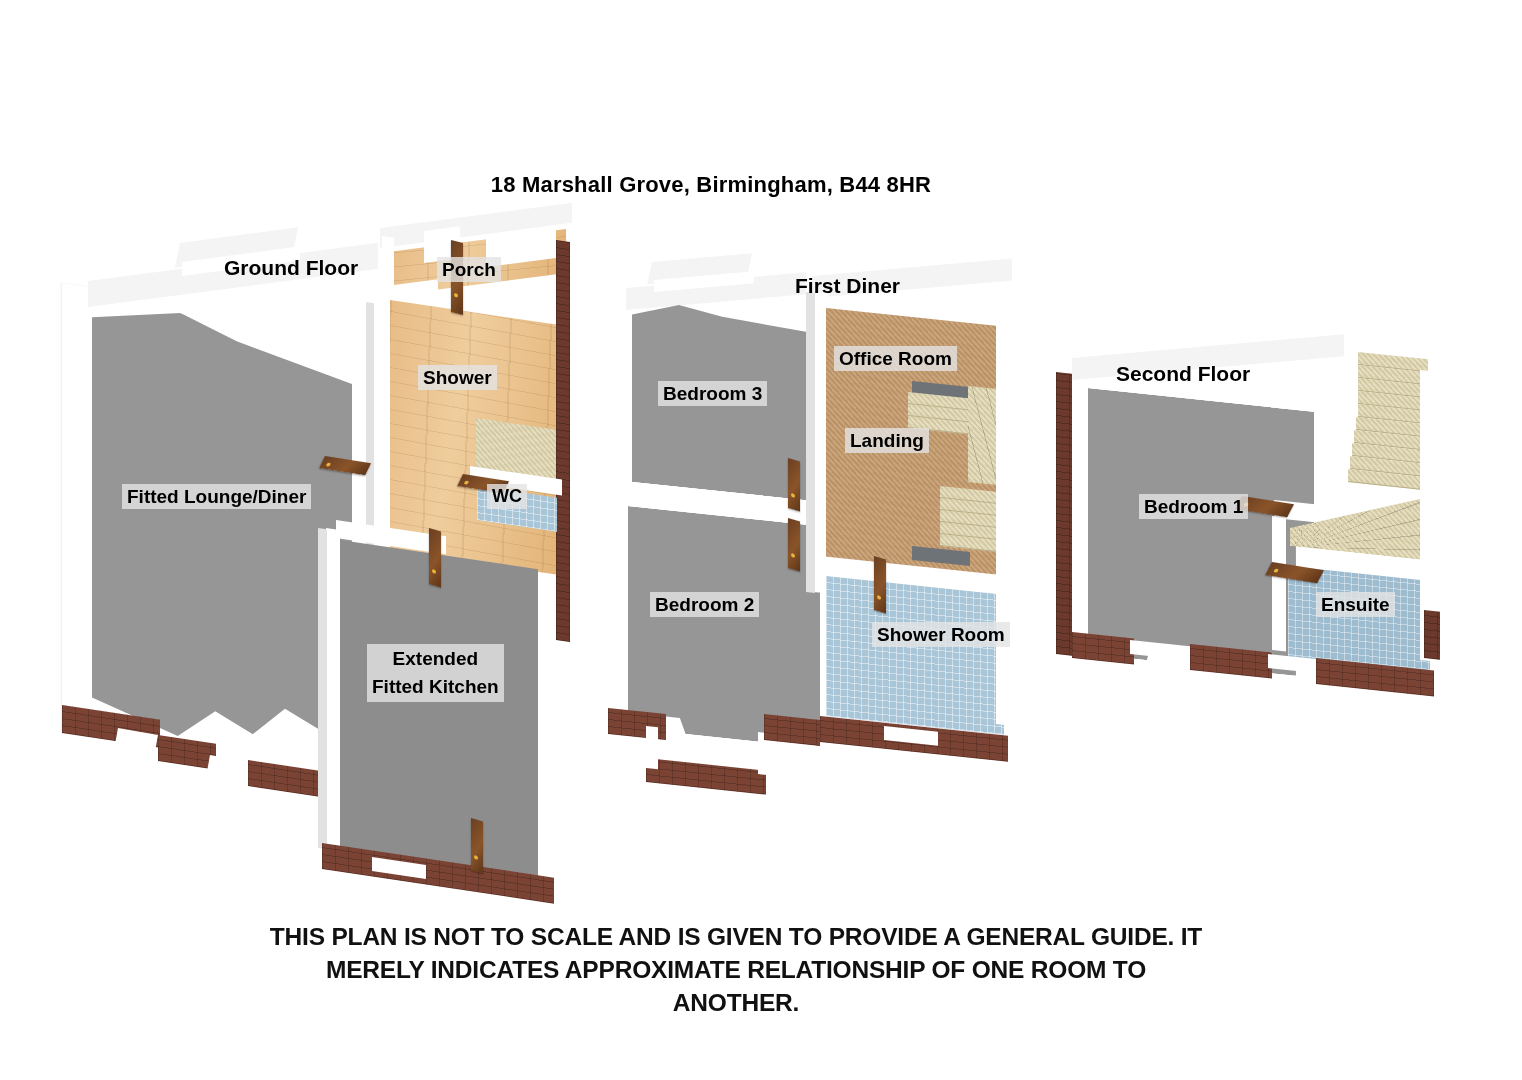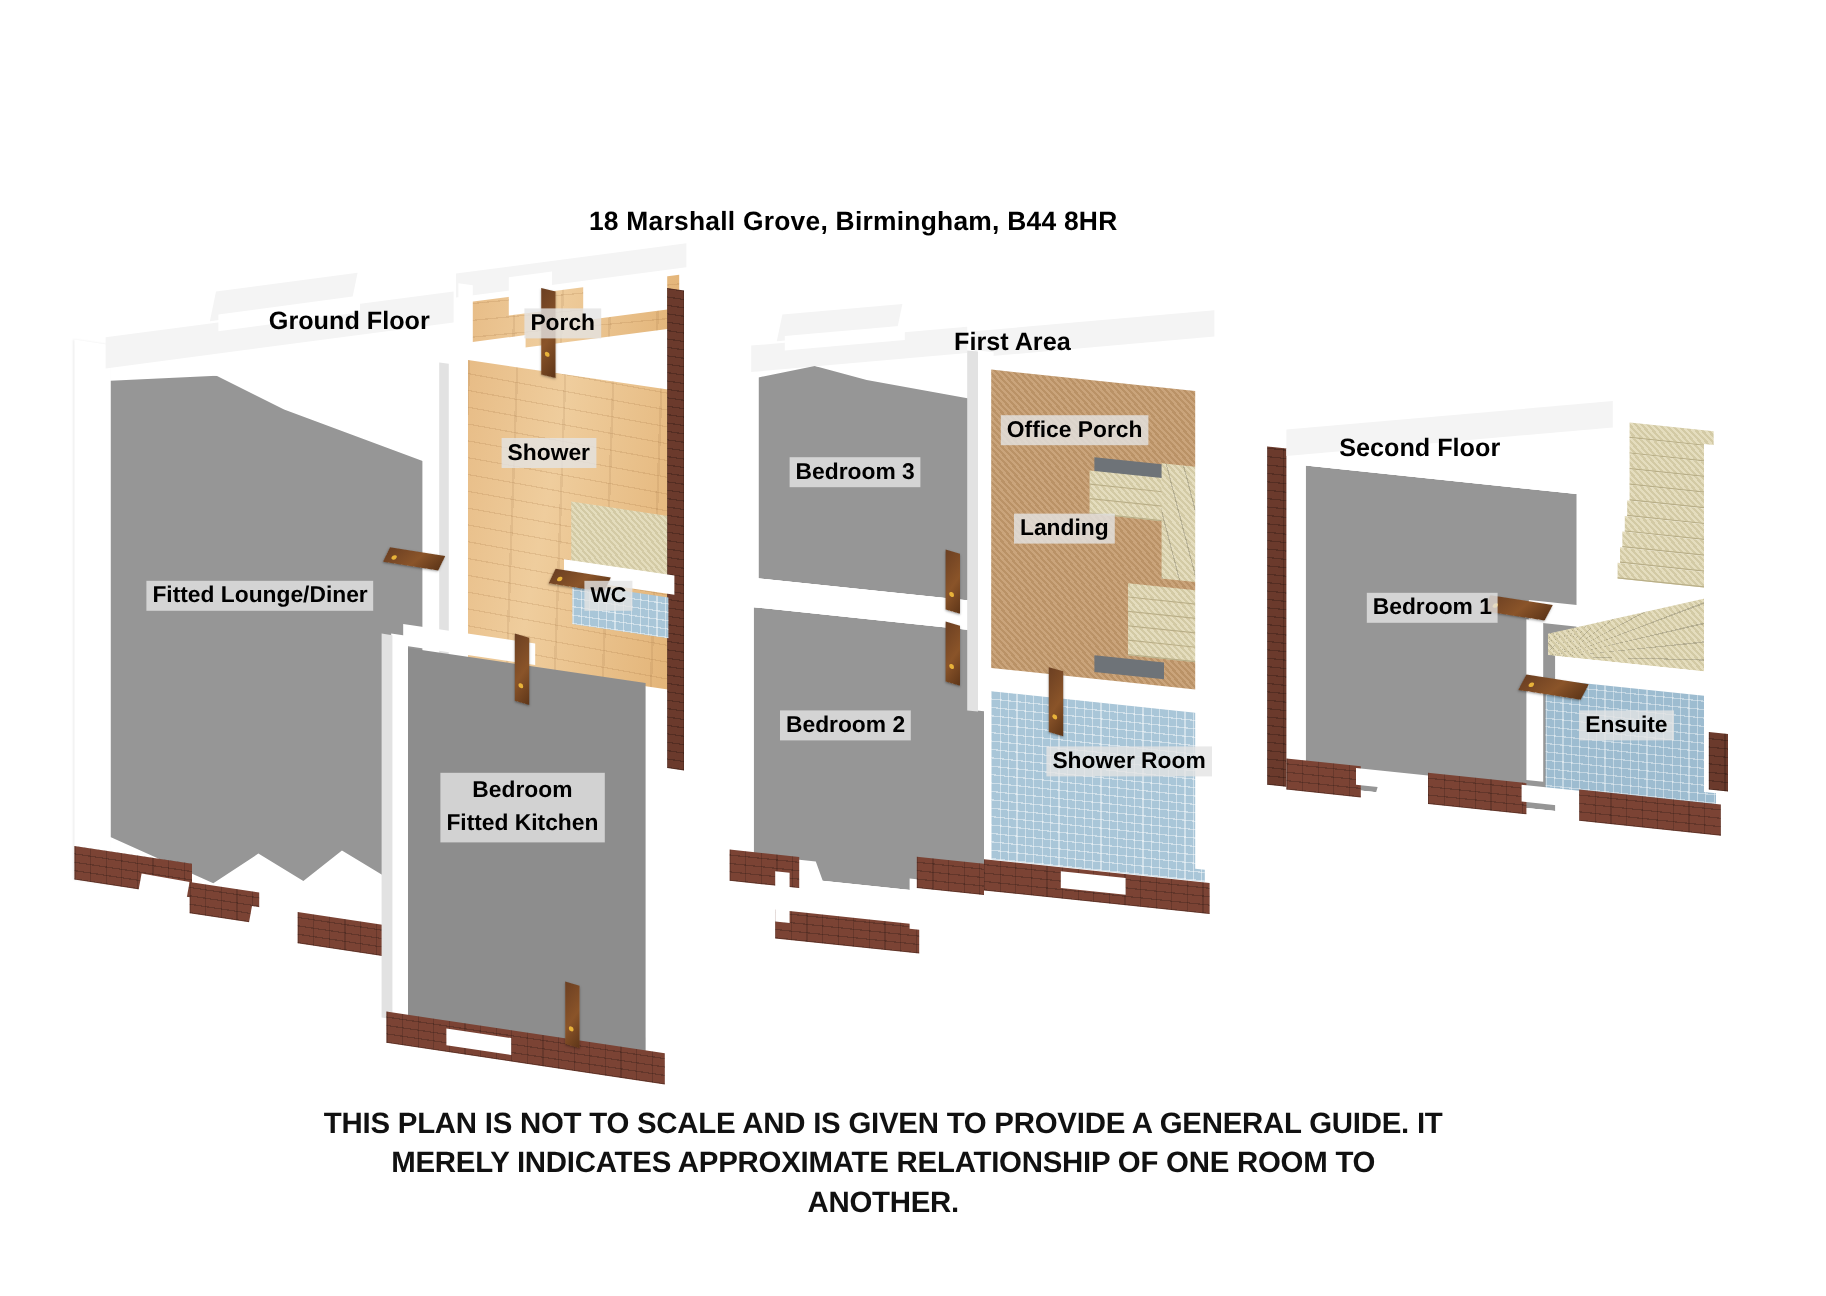--- a/index.html
+++ b/index.html
@@ -231,28 +231,28 @@
   <div class="slab surf-grey-d" style="left:340px; top:540px; width:198px; height:312px; transform:skewY(8.4deg); transform-origin:top left;"></div>
 
   <div class="slab brick" style="left:322px; top:843px; width:232px; height:26px; transform:skewY(8.5deg); transform-origin:top left;"></div>
   <div class="slab wall-face" style="left:372px; top:857px; width:54px; height:14px; transform:skewY(8.5deg); transform-origin:top left;"></div>
 
   <div class="door" style="left:471px; top:818px; width:12px; height:52px; transform:skewY(16deg); transform-origin:top left;">
     <span class="knob" style="left:3px; top:36px;"></span>
   </div>
 
   <div class="room-label two-line" style="left:367px; top:644px; text-align:center;">
-    <div>Bedroom</div>
+    <div>Extended</div>
     <div>Fitted Kitchen</div>
   </div>
 </div>
 
 <div class="floor" id="first-floor" style="left:0px; top:0px; width:1030px; height:820px;">
 
-  <div class="floor-heading" style="left:795px; top:274px;">First Area</div>
+  <div class="floor-heading" style="left:795px; top:274px;">First Diner</div>
 
   <div class="slab wall-face" style="left:608px; top:288px; width:22px; height:440px; transform:skewY(6deg); transform-origin:top left;"></div>
   <div class="slab wall-top" style="left:626px; top:288px; width:180px; height:22px; transform:skewY(-5deg); transform-origin:top left;"></div>
   <div class="slab wall-top" style="left:812px; top:276px; width:200px; height:22px; transform:skewY(-5deg); transform-origin:top left;"></div>
 
   <div class="slab wall-top" style="left:652px; top:262px; width:100px; height:22px; transform:skewY(-5deg) skewX(-12deg); transform-origin:top left;"></div>
   <div class="slab wall-face" style="left:654px; top:280px; width:100px; height:12px; transform:skewY(-5deg); transform-origin:top left;"></div>
 
   <div class="slab surf-grey" style="left:632px; top:300px; width:188px; height:182px;
               transform:skewY(6deg); transform-origin:top left;
@@ -270,21 +270,21 @@
   <div class="slab brick" style="left:646px; top:758px; width:120px; height:24px; transform:skewY(6deg); transform-origin:top left;"></div>
   <div class="slab wall-face" style="left:646px; top:726px; width:12px; height:42px; transform:skewY(6deg); transform-origin:top left;"></div>
   <div class="slab wall-face" style="left:758px; top:732px; width:12px; height:42px; transform:skewY(6deg); transform-origin:top left;"></div>
   <div class="slab brick" style="left:764px; top:714px; width:56px; height:26px; transform:skewY(6deg); transform-origin:top left;"></div>
 
   <div class="slab wall-face" style="left:814px; top:292px; width:14px; height:300px; transform:skewY(6deg); transform-origin:top left;"></div>
   <div class="slab wall-side" style="left:806px; top:292px; width:9px; height:300px; transform:skewY(6deg); transform-origin:top left;"></div>
 
   <div class="slab surf-carpet-tan" style="left:826px; top:308px; width:172px; height:262px; transform:skewY(6deg); transform-origin:top left;"></div>
 
-  <div class="room-label" style="left:834px; top:346px;">Office Porch</div>
+  <div class="room-label" style="left:834px; top:346px;">Office Room</div>
   <div class="room-label" style="left:845px; top:428px;">Landing</div>
 
   <div class="stair-dark" style="left:912px; top:381px; width:84px; height:14px; transform:skewY(6deg); transform-origin:top left;"></div>
   <div class="stair-step" style="left:908px; top:392px; width:62px; height:12px; transform:skewY(6deg); transform-origin:top left;"></div>
   <div class="stair-step" style="left:908px; top:404px; width:62px; height:12px; transform:skewY(6deg); transform-origin:top left;"></div>
   <div class="stair-step" style="left:908px; top:416px; width:62px; height:12px; transform:skewY(6deg); transform-origin:top left;"></div>
   <div class="stair-winder" style="left:968px; top:386px; width:34px; height:96px; transform:skewY(6deg); transform-origin:top left;
               background-image: repeating-linear-gradient(75deg, rgba(0,0,0,0.16) 0 1px, rgba(0,0,0,0) 1px 14px), repeating-linear-gradient(45deg, rgba(255,255,255,0.2) 0 2px, rgba(0,0,0,0.05) 2px 4px); background-color:#ded5ae;"></div>
   <div class="stair-step" style="left:940px; top:486px; width:58px; height:12px; transform:skewY(6deg); transform-origin:top left;"></div>
   <div class="stair-step" style="left:940px; top:498px; width:58px; height:12px; transform:skewY(6deg); transform-origin:top left;"></div>

